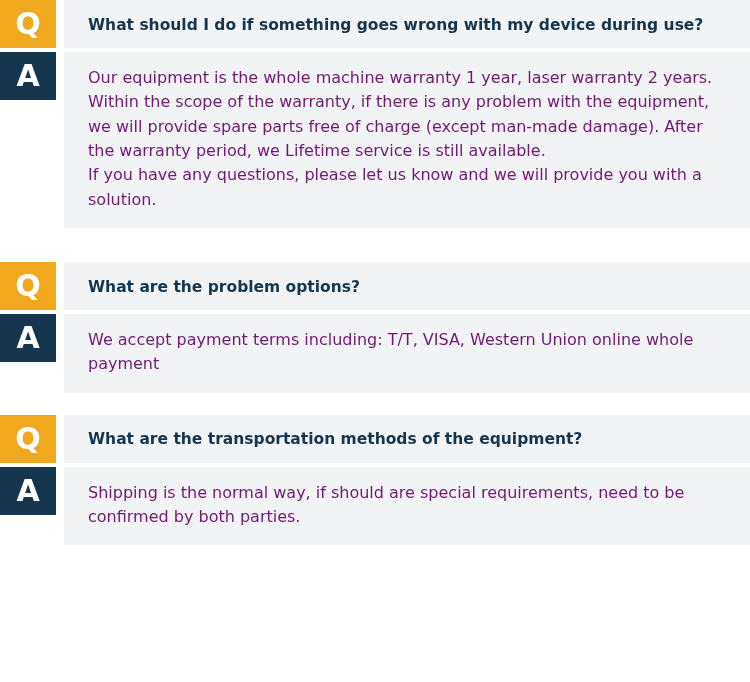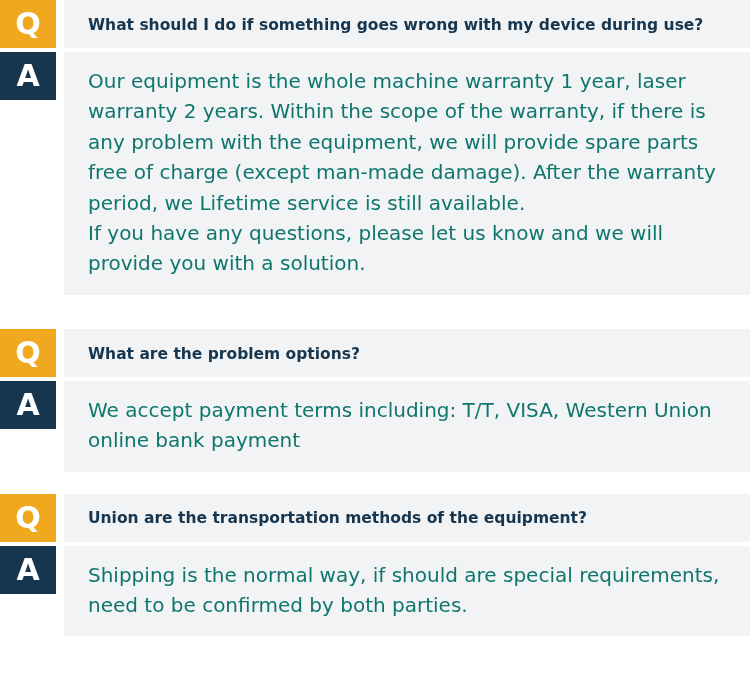--- a/index.html
+++ b/index.html
@@ -62,22 +62,22 @@
     font-weight: bold;
     font-size: 15.5px;
     line-height: 1.25;
     font-family: "DejaVu Sans", sans-serif;
   }
   .bubble.a-bubble {
     padding: 14px 22px 16px 24px;
     margin-left: 8px;
   }
   .a-text {
-    color: #0f766e;
-    font-size: 20px;
+    color: #701a75;
+    font-size: 16px;
     line-height: 1.52;
     font-family: "DejaVu Sans", sans-serif;
     white-space: pre-line;
   }
   .row.answer {
     margin-top: 4px;
   }
   .gap-1 { height: 34px; }
   .gap-2 { height: 22px; }
   .spacer-bottom { height: 60px; }
@@ -117,34 +117,34 @@
       </div>
       <div class="bubble q-bubble">
         <div class="q-text">What are the problem options?</div>
       </div>
     </div>
     <div class="row answer">
       <div class="badge a">
         <span class="badge-letter">A</span>
       </div>
       <div class="bubble a-bubble">
-        <div class="a-text">We accept payment terms including: T/T, VISA, Western Union online bank payment</div>
+        <div class="a-text">We accept payment terms including: T/T, VISA, Western Union online whole payment</div>
       </div>
     </div>
   </div>
 
   <div class="gap-2"></div>
 
   <div class="qa-group">
     <div class="row question">
       <div class="badge q">
         <span class="badge-letter">Q</span>
       </div>
       <div class="bubble q-bubble">
-        <div class="q-text">Union are the transportation methods of the equipment?</div>
+        <div class="q-text">What are the transportation methods of the equipment?</div>
       </div>
     </div>
     <div class="row answer">
       <div class="badge a">
         <span class="badge-letter">A</span>
       </div>
       <div class="bubble a-bubble">
         <div class="a-text">Shipping is the normal way, if should are special requirements, need to be confirmed by both parties.</div>
       </div>
     </div>

